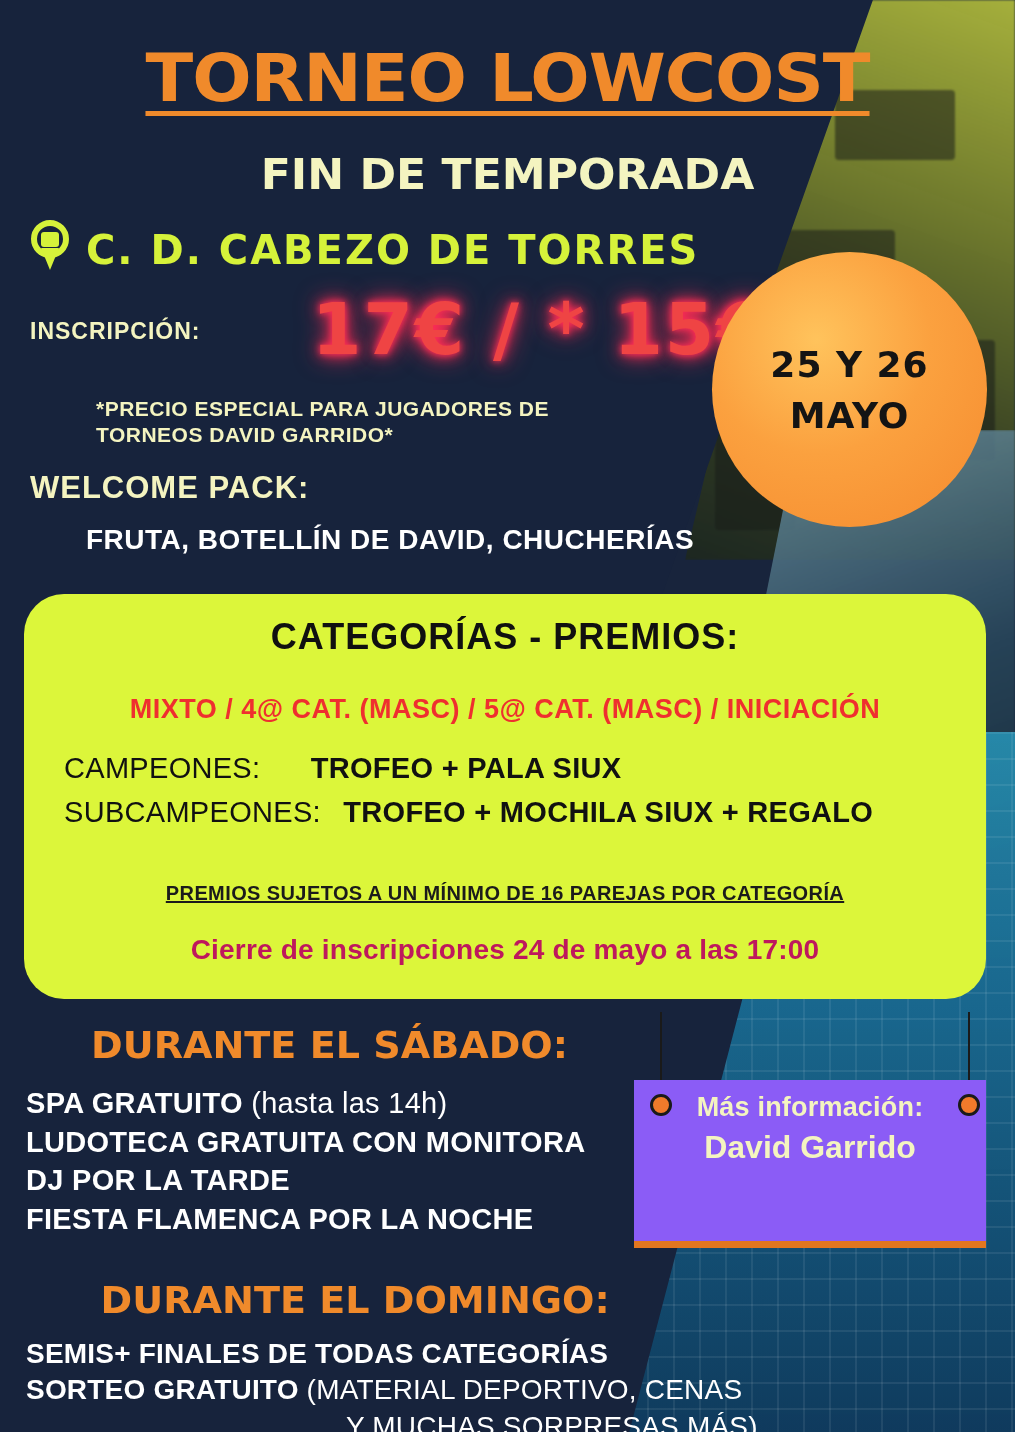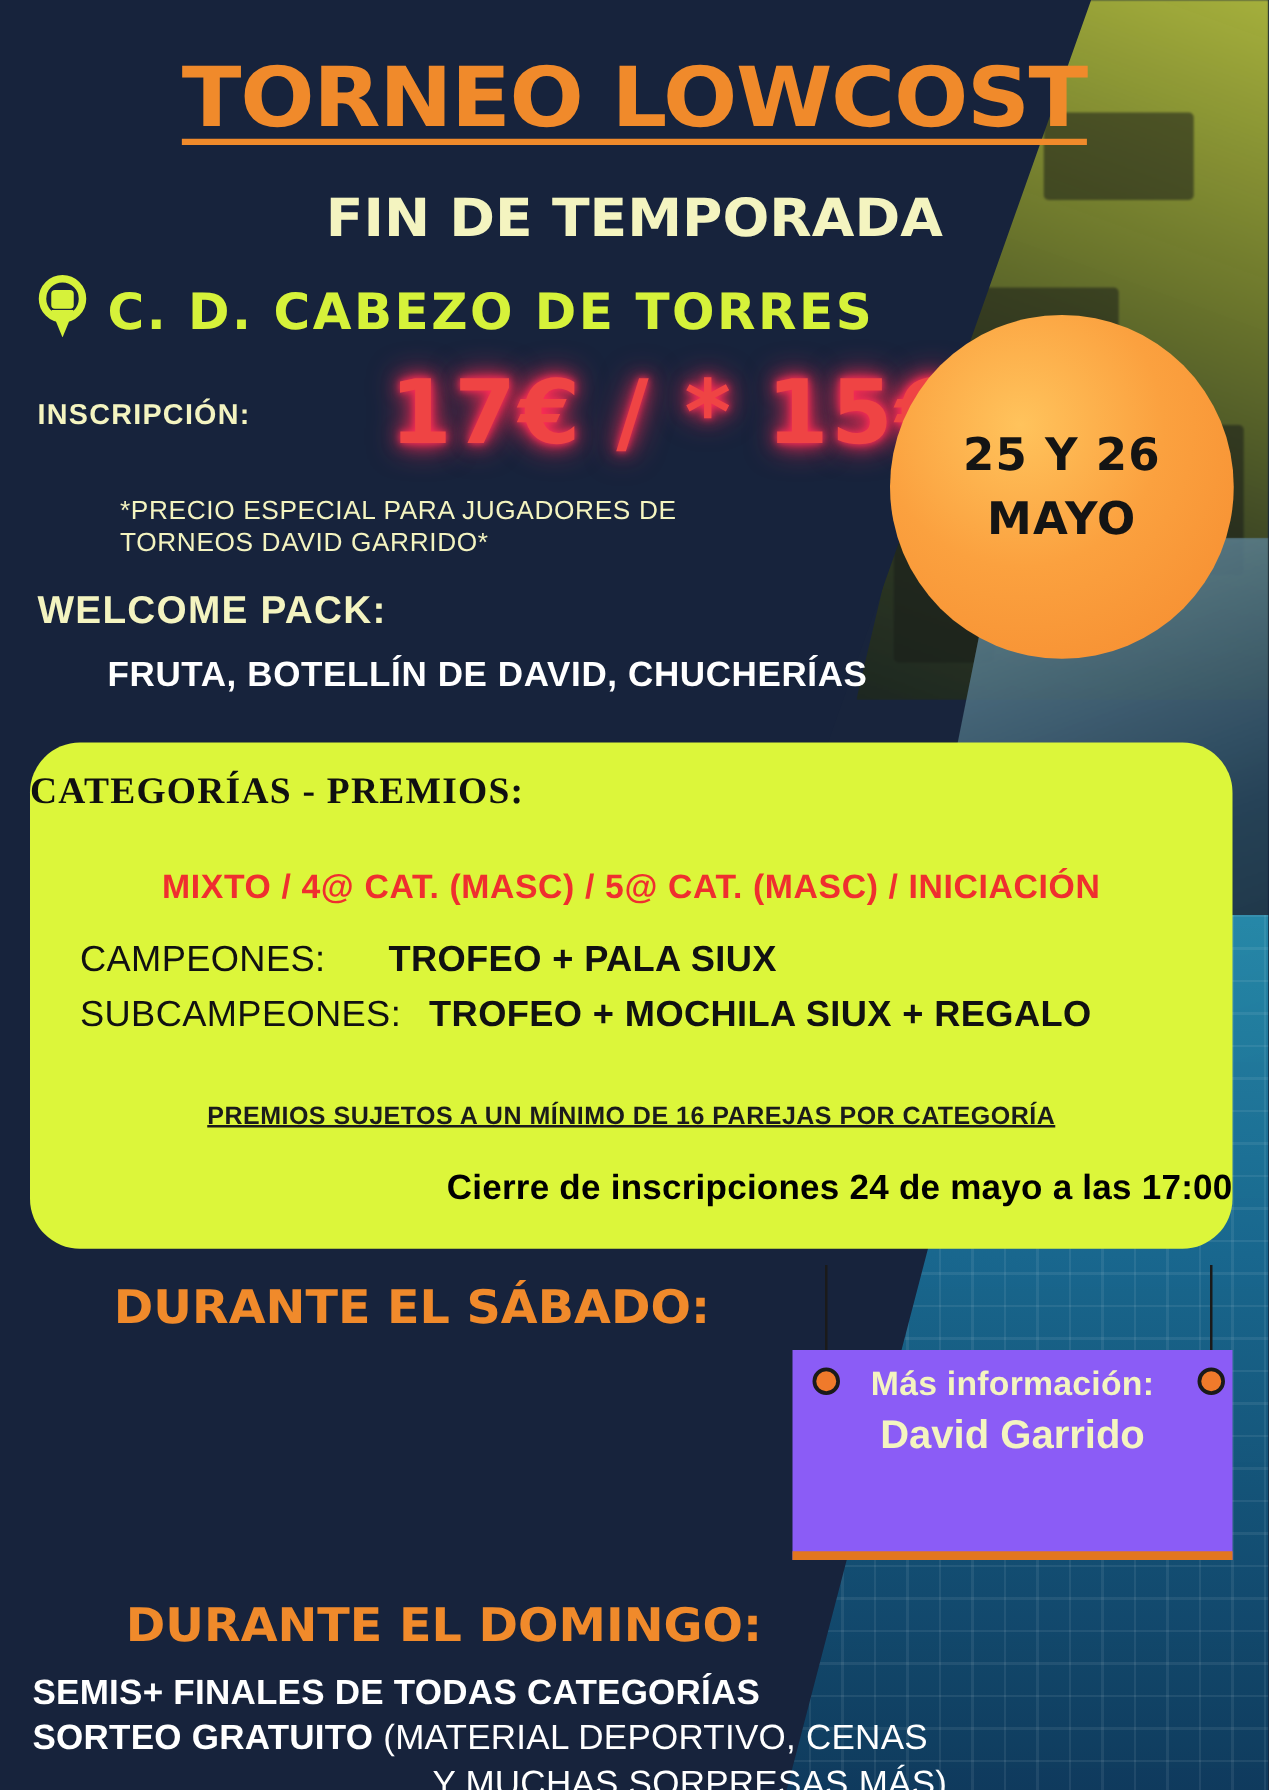--- a/index.html
+++ b/index.html
@@ -178,21 +178,21 @@
     font-family: "DejaVu Sans", sans-serif;
     text-shadow: 0 0 6px #ff2d55, 0 0 14px #ff2d55, 0 0 26px #ff2d55;
     letter-spacing: 2px;
   }
 
   .note {
     position: absolute;
     top: 372px;
     left: 96px;
     font-size: 21px;
-    font-weight: 400;
+    font-weight: 700;
     color: #f4f4c0;
     letter-spacing: .5px;
     line-height: 1.25;
   }
 
   .welcome-label {
     position: absolute;
     top: 446px;
     left: 30px;
     font-size: 31px;
@@ -241,26 +241,25 @@
     width: 962px;
     height: 405px;
     background: #dcf63a;
     border-radius: 40px;
     color: #111;
   }
   .panel-title {
     position: absolute;
     top: 22px;
     left: 0; width: 100%;
-    text-align: left;
-    font-size: 30px;
+    text-align: center;
+    font-size: 36px;
     font-weight: 800;
     letter-spacing: 1px;
     color: #101010;
-    font-family: Liberation Serif, serif;
   }
   .cats {
     position: absolute;
     top: 100px;
     left: 0; width: 100%;
     text-align: center;
     font-size: 27px;
     font-weight: 800;
     color: #ef2f2f;
     letter-spacing: .5px;
@@ -284,24 +283,24 @@
     font-size: 20px;
     font-weight: 600;
     color: #1b1b1b;
     text-decoration: underline;
     letter-spacing: .4px;
   }
   .panel-close {
     position: absolute;
     top: 340px;
     left: 0; width: 100%;
-    text-align: right;
+    text-align: center;
     font-size: 28px;
     font-weight: 800;
-    color: #000000;
+    color: #be185d;
     letter-spacing: .2px;
   }
 
   
   .sat-title {
     position: absolute;
     top: 1000px;
     left: 98px;
     font-size: 37px;
     font-weight: 800;
@@ -450,20 +449,28 @@
       <div class="prize-row prize-sub">
         <span class="lbl">SUBCAMPEONES:</span>
         <span class="val" style="margin-left:14px;">TROFEO + MOCHILA SIUX + REGALO</span>
       </div>
 
       <div class="panel-note">PREMIOS SUJETOS A UN MÍNIMO DE 16 PAREJAS POR CATEGORÍA</div>
       <div class="panel-close">Cierre de inscripciones 24 de mayo a las 17:00</div>
     </div>
 
     <div class="sat-title">DURANTE EL SÁBADO:</div>
+    <div class="sat-list">
+      <div>
+        <span>SPA GRATUITO</span><span class="light"> (hasta las 14h)</span>
+      </div>
+      <div><span>LUDOTECA GRATUITA CON MONITORA</span></div>
+      <div><span>DJ POR LA TARDE</span></div>
+      <div><span>FIESTA FLAMENCA POR LA NOCHE</span></div>
+    </div>
 
     <div class="sun-title">DURANTE EL DOMINGO:</div>
     <div class="sun-list">
       <div><span>SEMIS+ FINALES DE TODAS CATEGORÍAS</span></div>
       <div>
         <span>SORTEO GRATUITO</span><span class="light"> (MATERIAL DEPORTIVO, CENAS</span>
         <span class="indent">Y MUCHAS SORPRESAS MÁS)</span>
       </div>
     </div>
 

